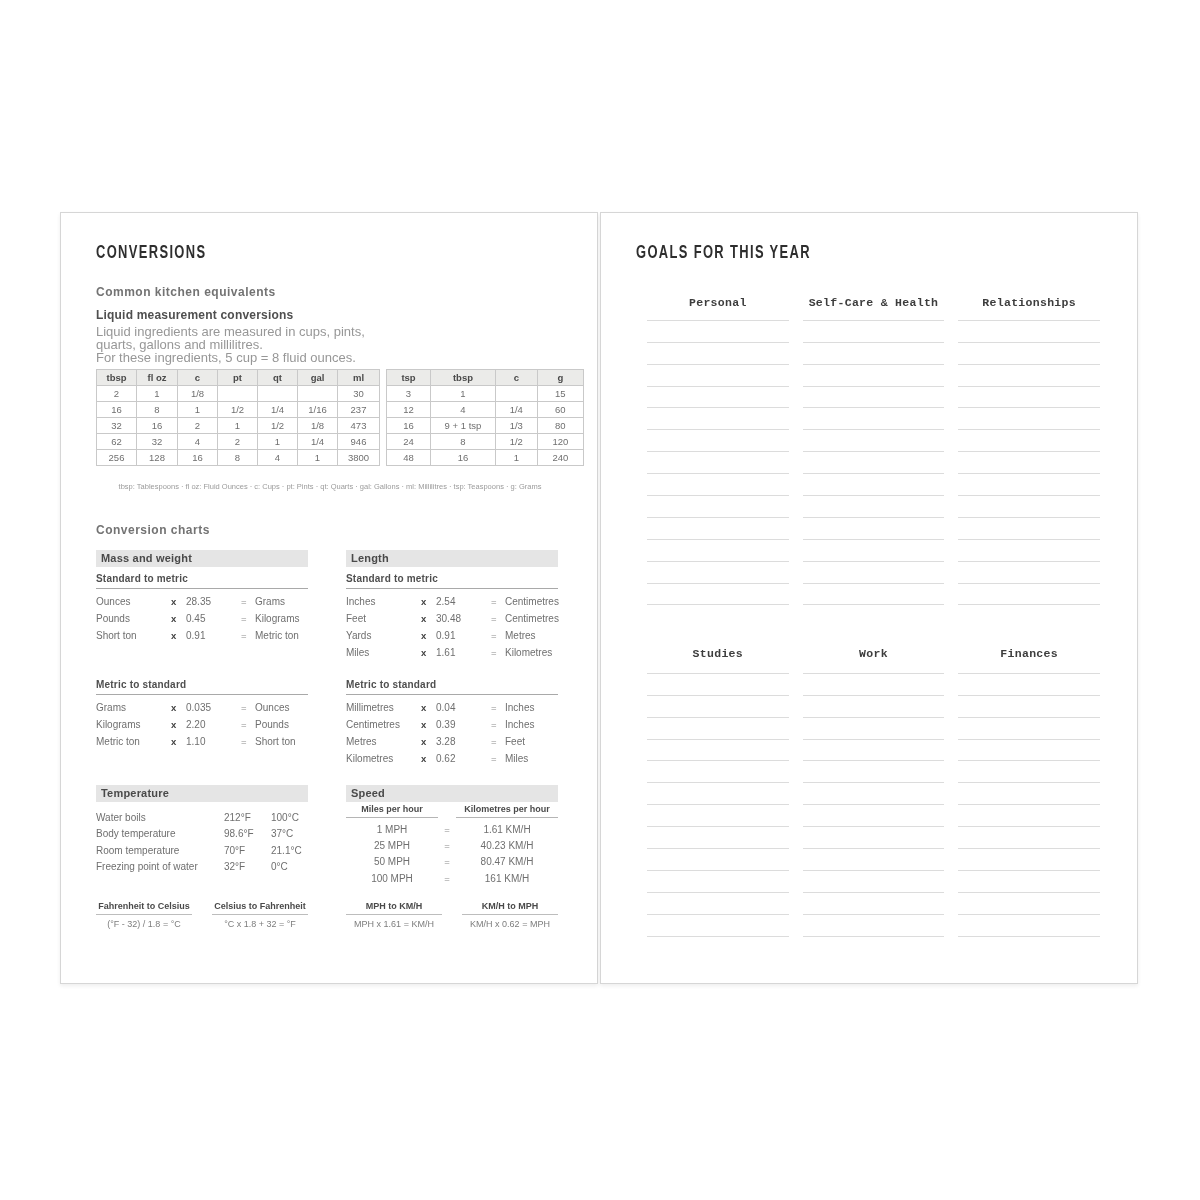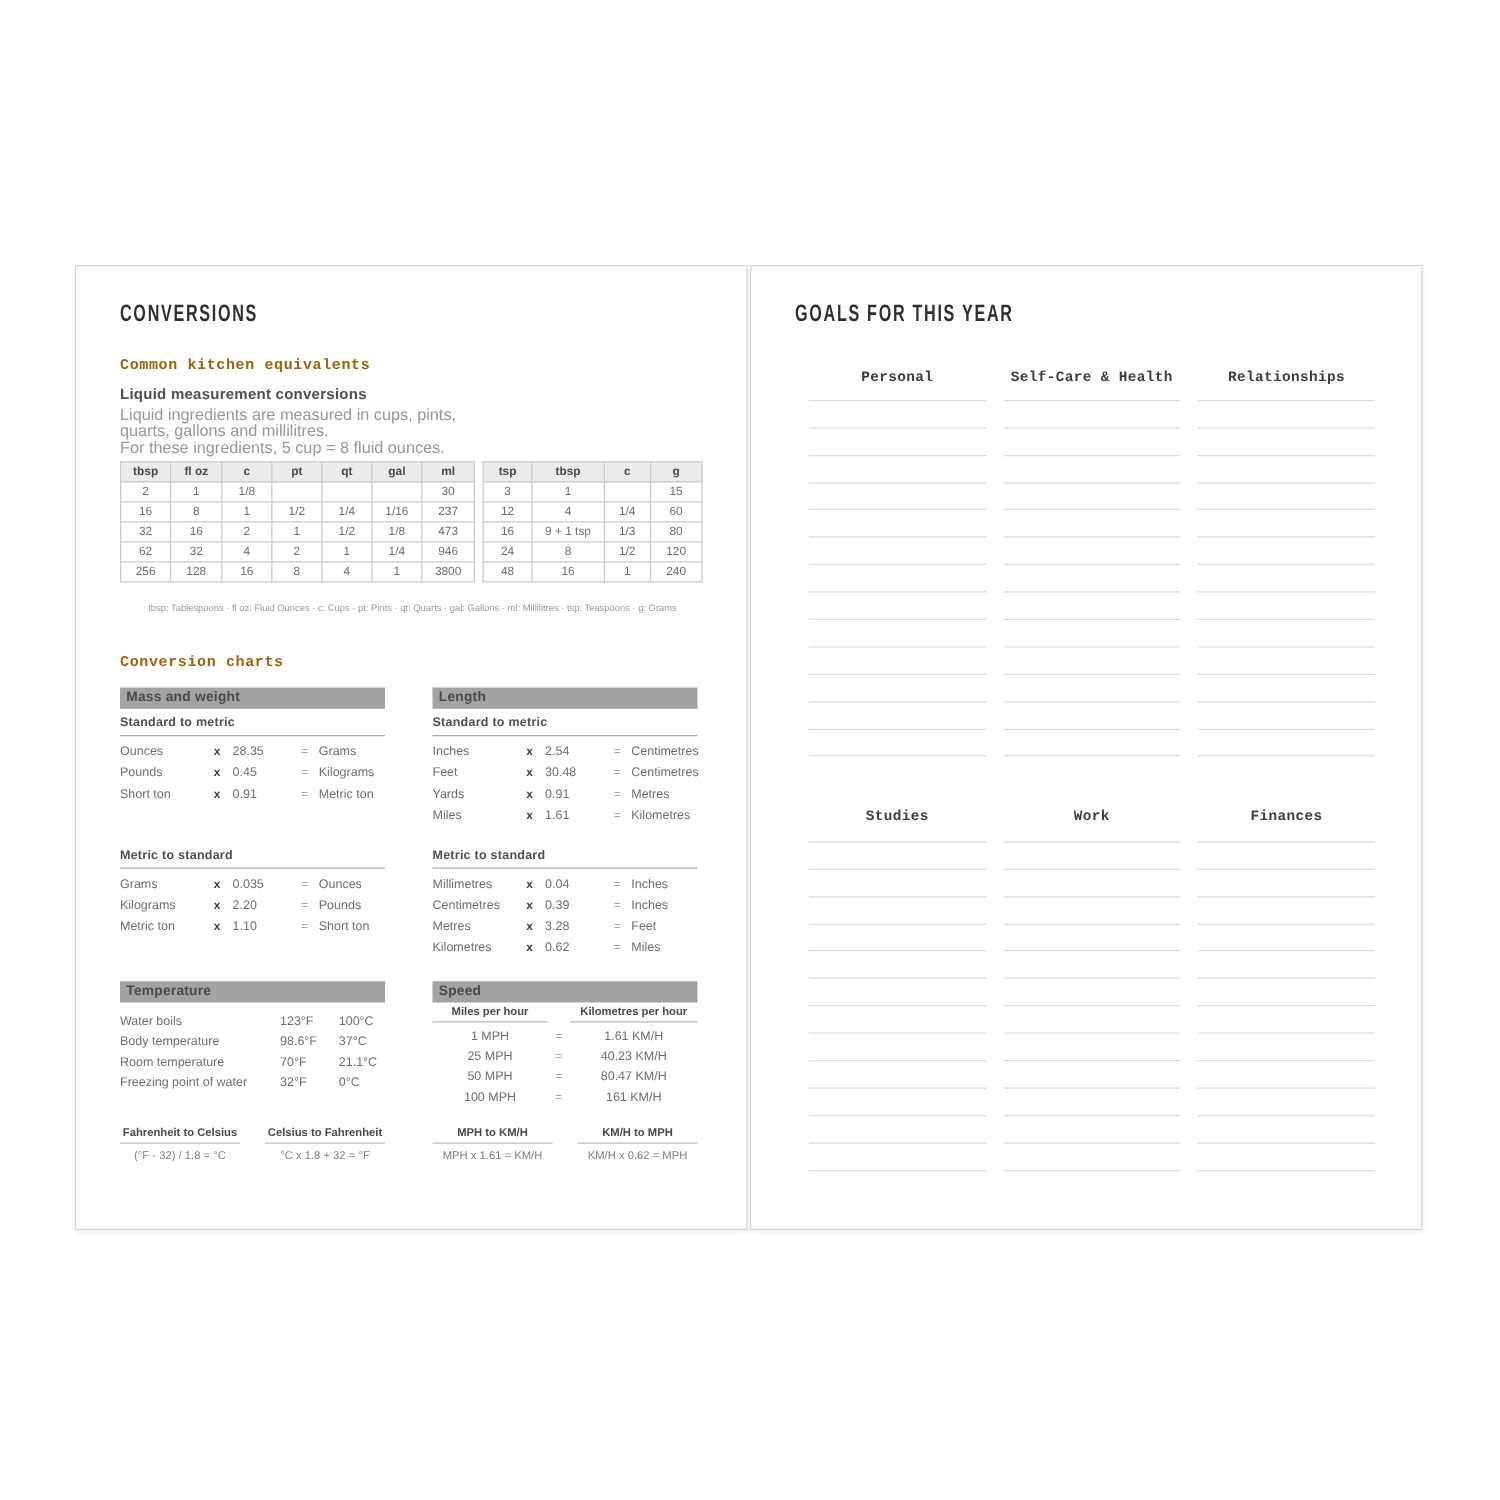--- a/index.html
+++ b/index.html
@@ -5,49 +5,49 @@
   * { margin:0; padding:0; box-sizing:border-box; }
   html,body { width:1200px; height:1200px; background:#ffffff; font-family:"Liberation Sans", sans-serif; }
   .spread { position:absolute; left:60px; top:212px; display:flex; gap:2px; }
   .page { width:538px; height:772px; background:#ffffff; border:1px solid #d6d6d6;
           box-shadow:0 2px 4px rgba(0,0,0,.07); position:relative; }
 
   
   .page-title { position:absolute; left:35px; top:28px; font-size:19px; font-weight:700;
                 letter-spacing:2px; color:#2e2e2e; transform:scaleX(.68); transform-origin:left center;
                 white-space:nowrap; }
-  .mono-head { font-family:Liberation Mono, monospace; font-weight:700; color:#a16207; letter-spacing:.5px; }
+  .mono-head { font-family:Liberation Sans, sans-serif; font-weight:700; color:#737373; letter-spacing:.5px; }
 
   
   .kitchen-heading { position:absolute; left:35px; top:72px; font-size:12px; }
   .khead { position:absolute; top:95px; }
   .khead.liquid { left:35px; width:292px; }
   .khead.dry { left:325px; width:190px; }
   .sub-heading { font-size:12px; font-weight:600; color:#4f4f4f; letter-spacing:.2px; }
   .desc div { font-size:13px; color:#979797; line-height:12px; margin-top:1px; }
   .khead .desc { margin-top:4px; }
   .ktable-wrap { position:absolute; top:156px; }
   .ktable-wrap.liquid { left:35px; width:283px; }
-  .ktable-wrap.dry { left:325px; width:176px; }
+  .ktable-wrap.dry { left:325px; width:198px; }
   table.ktable { width:100%; border-collapse:collapse; table-layout:fixed; }
   table.ktable th, table.ktable td { border:1px solid #c9c9c9; height:16px; padding:0;
         text-align:center; font-size:9.5px; }
   table.ktable th { background:#ebebe9; color:#4a4a4a; font-weight:600; }
   table.ktable td { color:#6f6f6f; }
   .legend { position:absolute; left:19px; top:269px; width:500px; text-align:center;
             font-size:7.5px; color:#9b9b9b; white-space:nowrap; }
 
   
   .charts-heading { position:absolute; left:35px; top:310px; font-size:12px; }
   .conv-section { position:absolute; width:212px; }
   #sec-mass   { left:35px;  top:337px; }
   #sec-length { left:285px; top:337px; }
   #sec-temp   { left:35px;  top:572px; }
   #sec-speed  { left:285px; top:572px; }
-  .section-bar { height:17px; line-height:17px; background:#a3a3a3; font-size:11px;
+  .section-bar { height:17px; line-height:17px; background:#e5e5e5; font-size:11px;
                  font-weight:600; color:#4a4a4a; padding-left:5px; letter-spacing:.2px; }
   .sub-block { position:absolute; left:0; right:0; }
   .sub-block.std { top:23px; }
   .sub-block.metric { top:129px; }
   .sub-label { font-size:10px; font-weight:600; color:#4f4f4f; padding-bottom:4px;
                border-bottom:1px solid #a9a9a9; margin-bottom:4px; letter-spacing:.2px; }
   .conv-row { display:grid; grid-template-columns:75px 15px 55px 14px 1fr; height:17px;
               align-items:center; font-size:10px; color:#6f6f6f; }
   .mul { font-weight:700; color:#3f3f3f; font-size:9.5px; }
   .eq  { color:#8d8d8d; font-size:9.5px; }
@@ -386,21 +386,21 @@
           </div>
       </div>
     </div>
 
     <div class="conv-section" id="sec-temp">
       <div class="section-bar">Temperature</div>
       <div class="temp-rows">
 
           <div class="temp-row">
             <span>Water boils</span>
-            <span>123°F</span>
+            <span>212°F</span>
             <span>100°C</span>
           </div>
 
           <div class="temp-row">
             <span>Body temperature</span>
             <span>98.6°F</span>
             <span>37°C</span>
           </div>
 
           <div class="temp-row">

